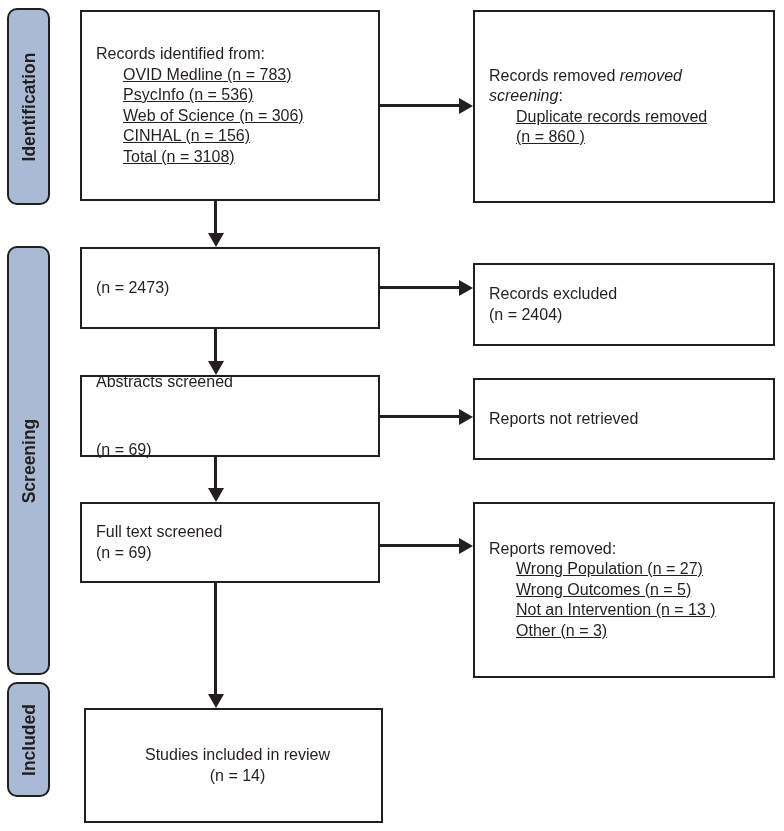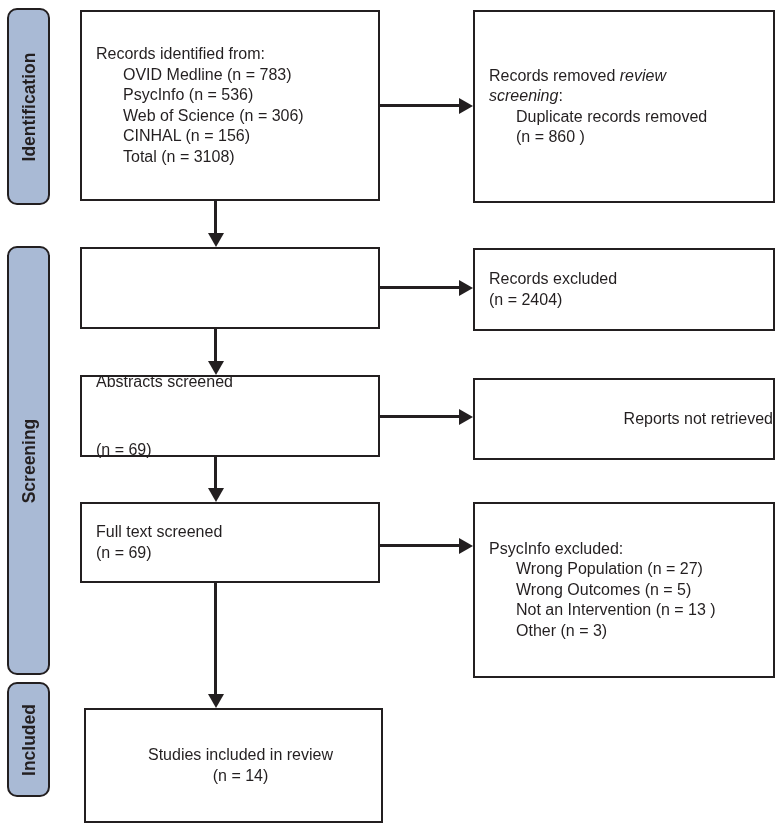--- a/index.html
+++ b/index.html
@@ -36,25 +36,26 @@
 
   
   .fbox {
     position: absolute;
     background: #ffffff;
     border: 2.5px solid #231f20;
     display: flex;
     flex-direction: column;
     justify-content: center;
     padding-left: 14px;
+    padding-right: 6px;
     font-size: 16px;
     line-height: 20.5px;
   }
   .fbox .line { white-space: nowrap; }
-  .fbox .indent { padding-left: 27px; }
+  .fbox .indent { padding-left: 27px; text-decoration: underline; }
   .fbox i { font-style: italic; }
 
   
   .arr-v { position: absolute; width: 3px; background: #231f20; }
   .arr-v::after {
     content: "";
     position: absolute;
     top: 100%;
     left: 50%;
     transform: translateX(-50%);
@@ -94,55 +95,56 @@
   <div class="fbox" style="left:80px; top:10px; width:300px; height:191px;">
     <div class="line">Records identified from:</div>
     <div class="line indent">OVID Medline (n = 783)</div>
     <div class="line indent">PsycInfo (n = 536)</div>
     <div class="line indent">Web of Science (n = 306)</div>
     <div class="line indent">CINHAL (n = 156)</div>
     <div class="line indent">Total (n = 3108)</div>
   </div>
 
   <div class="fbox" style="left:80px; top:247px; width:300px; height:82px;">
+    <div class="line">(n = 2473)</div>
   </div>
 
   <div class="fbox" style="left:80px; top:375px; width:300px; height:82px;gap:48px;">
     <div class="line">Abstracts screened</div>
     <div class="line">(n = 69)</div>
   </div>
 
   <div class="fbox" style="left:80px; top:502px; width:300px; height:81px;">
     <div class="line">Full text screened</div>
     <div class="line">(n = 69)</div>
   </div>
 
   <div class="fbox" style="left:84px; top:708px; width:299px; height:115px;text-align:center;">
     <div class="line">Studies included in review</div>
     <div class="line">(n = 14)</div>
   </div>
 
   <div class="fbox" style="left:473px; top:10px; width:302px; height:193px;">
-    <div class="line"><span>Records removed </span><i>review</i></div>
+    <div class="line"><span>Records removed </span><i>removed</i></div>
     <div class="line"><i>screening</i><span>:</span></div>
     <div class="line indent">Duplicate records removed</div>
     <div class="line indent">(n = 860 )</div>
   </div>
 
-  <div class="fbox" style="left:473px; top:248px; width:302px; height:83px;">
+  <div class="fbox" style="left:473px; top:263px; width:302px; height:83px;">
     <div class="line">Records excluded</div>
     <div class="line">(n = 2404)</div>
   </div>
 
-  <div class="fbox" style="left:473px; top:378px; width:302px; height:82px;align-items:flex-end;">
+  <div class="fbox" style="left:473px; top:378px; width:302px; height:82px;">
     <div class="line">Reports not retrieved</div>
   </div>
 
   <div class="fbox" style="left:473px; top:502px; width:302px; height:176px;">
-    <div class="line">PsycInfo excluded:</div>
+    <div class="line">Reports removed:</div>
     <div class="line indent">Wrong Population (n = 27)</div>
     <div class="line indent">Wrong Outcomes (n = 5)</div>
     <div class="line indent">Not an Intervention (n = 13 )</div>
     <div class="line indent">Other (n = 3)</div>
   </div>
 
   <div class="arr-v" style="left:214px; top:201px; height:32px;"></div>
   <div class="arr-v" style="left:214px; top:329px; height:32px;"></div>
   <div class="arr-v" style="left:214px; top:457px; height:31px;"></div>
   <div class="arr-v" style="left:214px; top:583px; height:111px;"></div>

